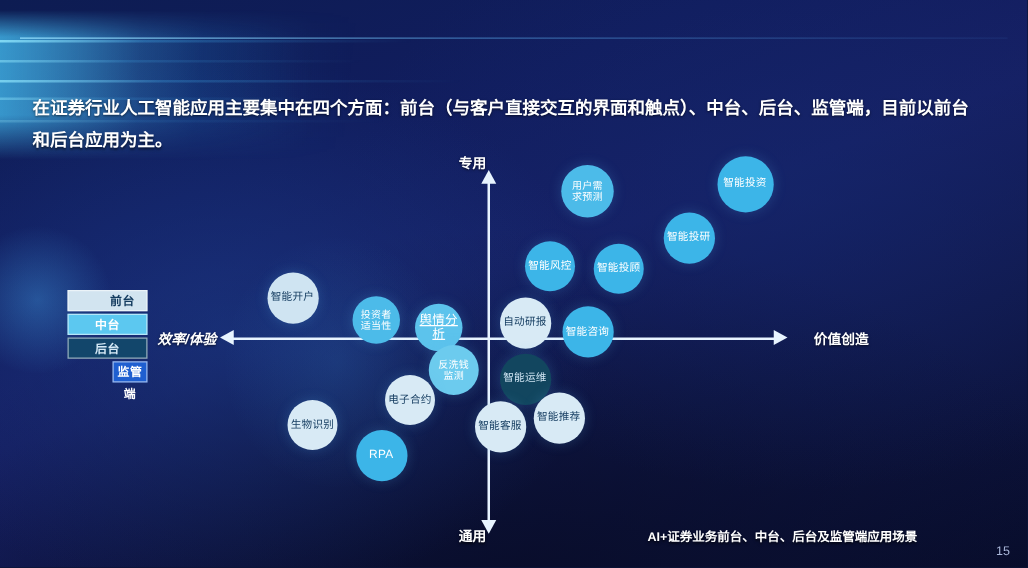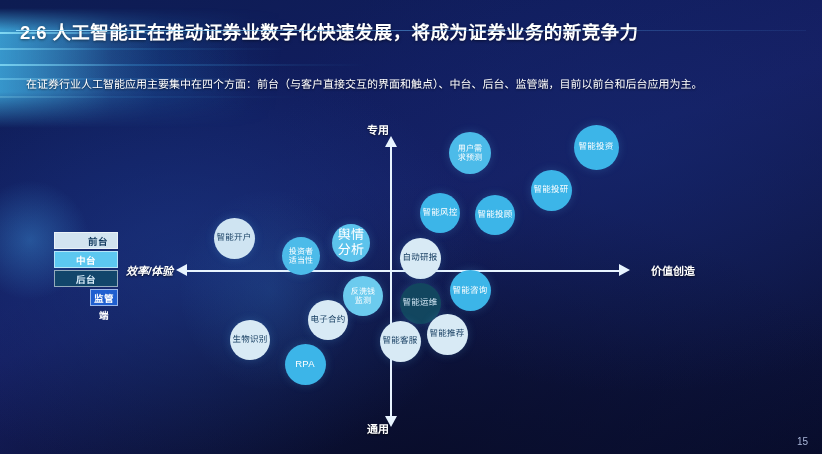--- a/index.html
+++ b/index.html
@@ -47,21 +47,21 @@
     color:#ffffff;font-size:18.5px;font-weight:bold;
     letter-spacing:0.4px;white-space:nowrap;
     text-shadow:0 1px 3px rgba(0,0,0,0.5);
   }
   .title-rule{
     position:absolute;left:16px;top:30px;width:790px;height:1px;
     background:linear-gradient(90deg,rgba(150,225,255,0.95) 0%,rgba(90,170,235,0.55) 45%,rgba(60,120,200,0.12) 100%);
   }
   .subtitle{
     position:absolute;left:26px;top:74px;width:756px;
-    color:#ffffff;font-size:11px;font-weight:normal;line-height:1.85;
+    color:#ffffff;font-size:14px;font-weight:bold;line-height:1.85;
     text-shadow:0 1px 2px rgba(0,0,0,0.6);
   }
   
   .legend{
     position:absolute;left:54px;top:232px;width:64px;
   }
   .legend-item{
     height:17px;line-height:17px;
     margin-bottom:2px;
     text-align:center;
@@ -121,23 +121,20 @@
   <div class="streaks">
     <div class="streak-line" style="top:24px;width:330px;opacity:.85;"></div>
     <div class="streak-line" style="top:40px;width:290px;opacity:.55;"></div>
     <div class="streak-line" style="top:56px;width:370px;opacity:.75;"></div>
     <div class="streak-line" style="top:70px;width:250px;opacity:.45;"></div>
     <div class="streak-line" style="top:88px;width:310px;opacity:.35;"></div>
   </div>
   <div class="glow-dot" style="left:-30px;top:180px;width:120px;height:120px;background:radial-gradient(circle,rgba(70,170,240,0.35) 0%,rgba(30,80,180,0) 70%);"></div>
   <div class="glow-dot" style="left:180px;top:190px;width:180px;height:200px;background:radial-gradient(ellipse,rgba(60,150,230,0.16) 0%,rgba(20,50,140,0) 72%);"></div>
 
-  <div class="title-bar">
-    <div class="title">2.6 人工智能正在推动证券业数字化快速发展，将成为证券业务的新竞争力</div>
-  </div>
   <div class="title-rule"></div>
   <div class="subtitle">在证券行业人工智能应用主要集中在四个方面：前台（与客户直接交互的界面和触点）、中台、后台、监管端，目前以前台和后台应用为主。</div>
 
   <div class="legend" id="legend-root">
       <div class="legend-item" style="background: rgb(210, 228, 240); color: rgb(18, 58, 94); padding-left: 24px;"><span>前台</span></div>
       <div class="legend-item" style="background: rgb(92, 200, 240); color: rgb(255, 255, 255);"><span>中台</span></div>
       <div class="legend-item" style="background: rgb(18, 70, 107); color: rgb(214, 234, 247);"><span>后台</span></div>
       <div class="legend-item" style="background: rgb(31, 95, 208); color: rgb(255, 255, 255); margin-left: 36px;"><span>监管端</span></div>
     </div>
 
@@ -153,42 +150,42 @@
   <div class="axis-label lab-left">效率/体验</div>
   <div class="axis-label lab-right">价值创造</div>
 
   <div id="bubble-root">
       <div class="bubble" style="left: 213.5px; top: 217.5px; width: 41px; height: 41px; background: rgb(207, 228, 242); color: rgb(18, 58, 94); font-size: 8.5px; box-shadow: rgba(90, 180, 240, 0.22) 0px 0px 10px;">
         <span>智能开户</span>
       </div>
       <div class="bubble" style="left: 282px; top: 237px; width: 38px; height: 38px; background: rgb(76, 187, 233); color: rgb(255, 255, 255); font-size: 8px; box-shadow: rgba(90, 180, 240, 0.22) 0px 0px 10px;">
         <span>投资者<br>适当性</span>
       </div>
-      <div class="bubble" style="left: 332px; top: 224px; width: 38px; height: 38px; background: rgb(92, 195, 236); color: rgb(255, 255, 255); font-size: 13px; box-shadow: rgba(90, 180, 240, 0.22) 0px 0px 10px;">
+      <div class="bubble" style="left: 332px; top: 243px; width: 38px; height: 38px; background: rgb(92, 195, 236); color: rgb(255, 255, 255); font-size: 10px; box-shadow: rgba(90, 180, 240, 0.22) 0px 0px 10px; text-decoration: underline;">
         <span>舆情分析</span>
       </div>
       <div class="bubble" style="left: 449px; top: 132px; width: 42px; height: 42px; background: rgb(76, 187, 233); color: rgb(255, 255, 255); font-size: 8px; box-shadow: rgba(90, 180, 240, 0.22) 0px 0px 10px;">
         <span>用户需<br>求预测</span>
       </div>
       <div class="bubble" style="left: 573.5px; top: 124.5px; width: 45px; height: 45px; background: rgb(60, 181, 232); color: rgb(255, 255, 255); font-size: 8.5px; box-shadow: rgba(90, 180, 240, 0.22) 0px 0px 10px;">
         <span>智能投资</span>
       </div>
       <div class="bubble" style="left: 530.5px; top: 169.5px; width: 41px; height: 41px; background: rgb(60, 181, 232); color: rgb(255, 255, 255); font-size: 8.5px; box-shadow: rgba(90, 180, 240, 0.22) 0px 0px 10px;">
         <span>智能投研</span>
       </div>
       <div class="bubble" style="left: 420px; top: 193px; width: 40px; height: 40px; background: rgb(60, 181, 232); color: rgb(255, 255, 255); font-size: 8.5px; box-shadow: rgba(90, 180, 240, 0.22) 0px 0px 10px;">
         <span>智能风控</span>
       </div>
       <div class="bubble" style="left: 475px; top: 195px; width: 40px; height: 40px; background: rgb(60, 181, 232); color: rgb(255, 255, 255); font-size: 8.5px; box-shadow: rgba(90, 180, 240, 0.22) 0px 0px 10px;">
         <span>智能投顾</span>
       </div>
       <div class="bubble" style="left: 399.5px; top: 237.5px; width: 41px; height: 41px; background: rgb(216, 234, 245); color: rgb(18, 58, 94); font-size: 8.5px; box-shadow: rgba(90, 180, 240, 0.22) 0px 0px 10px;">
         <span>自动研报</span>
       </div>
-      <div class="bubble" style="left: 449.5px; top: 270px; width: 41px; height: 41px; background: rgb(60, 181, 232); color: rgb(255, 255, 255); font-size: 8.5px; box-shadow: rgba(90, 180, 240, 0.22) 0px 0px 10px;">
+      <div class="bubble" style="left: 449.5px; top: 245px; width: 41px; height: 41px; background: rgb(60, 181, 232); color: rgb(255, 255, 255); font-size: 8.5px; box-shadow: rgba(90, 180, 240, 0.22) 0px 0px 10px;">
         <span>智能咨询</span>
       </div>
       <div class="bubble" style="left: 343px; top: 276px; width: 40px; height: 40px; background: rgb(108, 203, 238); color: rgb(255, 255, 255); font-size: 8px; box-shadow: rgba(90, 180, 240, 0.22) 0px 0px 10px;">
         <span>反洗钱<br>监测</span>
       </div>
       <div class="bubble" style="left: 308px; top: 300px; width: 40px; height: 40px; background: rgb(216, 234, 245); color: rgb(18, 58, 94); font-size: 8.5px; box-shadow: rgba(90, 180, 240, 0.22) 0px 0px 10px;">
         <span>电子合约</span>
       </div>
       <div class="bubble" style="left: 230px; top: 320px; width: 40px; height: 40px; background: rgb(216, 234, 245); color: rgb(18, 58, 94); font-size: 8.5px; box-shadow: rgba(90, 180, 240, 0.22) 0px 0px 10px;">
         <span>生物识别</span>
@@ -200,15 +197,16 @@
         <span>智能运维</span>
       </div>
       <div class="bubble" style="left: 379.5px; top: 320.5px; width: 41px; height: 41px; background: rgb(216, 234, 245); color: rgb(18, 58, 94); font-size: 8.5px; box-shadow: rgba(90, 180, 240, 0.22) 0px 0px 10px; align-items: center;">
         <span>智能客服</span>
       </div>
       <div class="bubble" style="left: 426.5px; top: 313.5px; width: 41px; height: 41px; background: rgb(216, 234, 245); color: rgb(18, 58, 94); font-size: 8.5px; box-shadow: rgba(90, 180, 240, 0.22) 0px 0px 10px;">
         <span>智能推荐</span>
       </div>
     </div>
 
+  <div class="caption">AI+证券业务前台、中台、后台及监管端应用场景</div>
   <div class="pageno">15</div>
 
 </div>
 
 </body></html>

